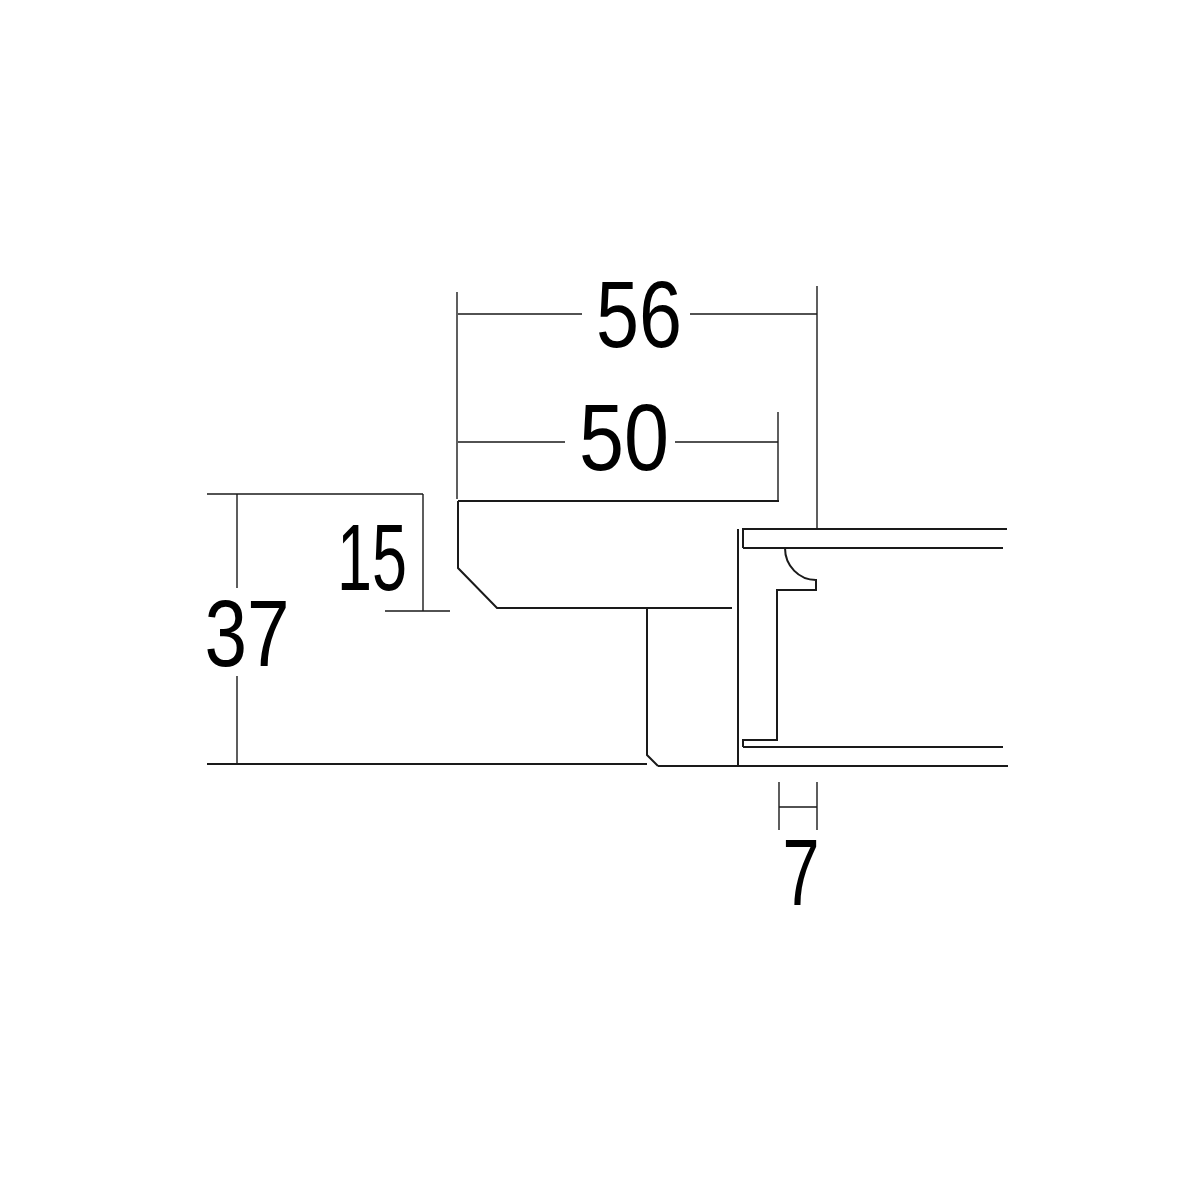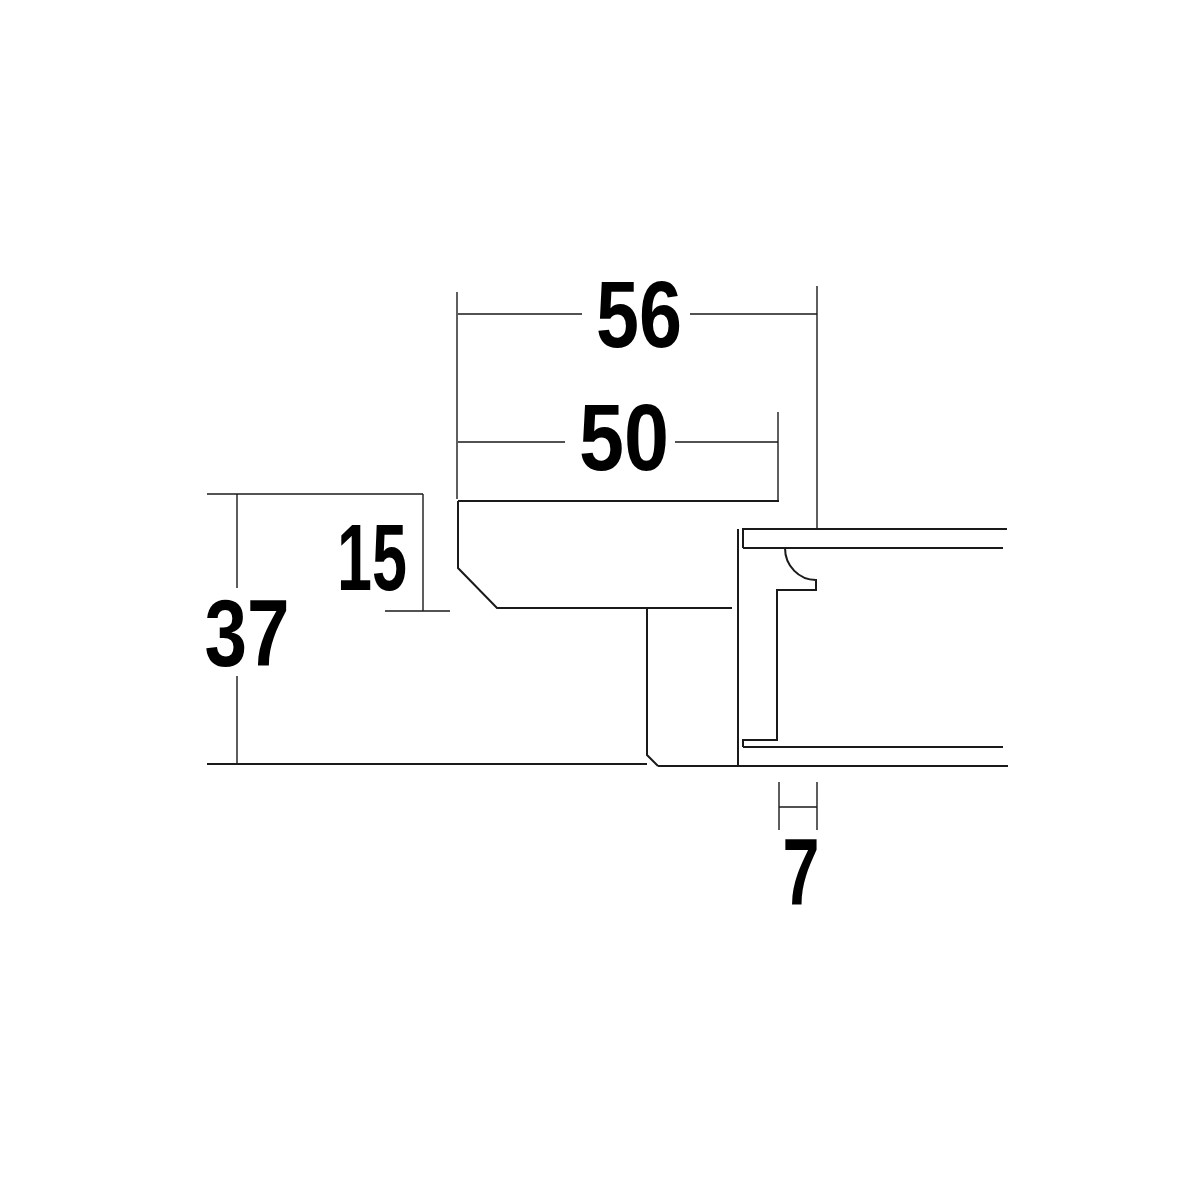--- a/index.html
+++ b/index.html
@@ -1,21 +1,21 @@
 <!DOCTYPE html>
 <html><head>
 <meta charset="utf-8">
 <style>
   html, body { margin: 0; padding: 0; }
   body {
     width: 1200px; height: 1200px;
     background: #ffffff;
     font-family: "Liberation Sans", sans-serif;
   }
-  .canvas { width: 1200px; height: 1200px; position: relative; font-weight: bold; }
+  .canvas { width: 1200px; height: 1200px; position: relative; }
   svg { display: block; }
   .outline { stroke: #1a1a1a; stroke-width: 2; fill: none; stroke-linecap: butt; stroke-linejoin: miter; }
   .dim { stroke: #1a1a1a; stroke-width: 1.4; fill: none; stroke-linecap: butt; }
   .dim-text {
     font-family: "Liberation Sans", sans-serif;
     font-size: 95px;
     fill: #000000;
     stroke: none;
   }
 </style>

